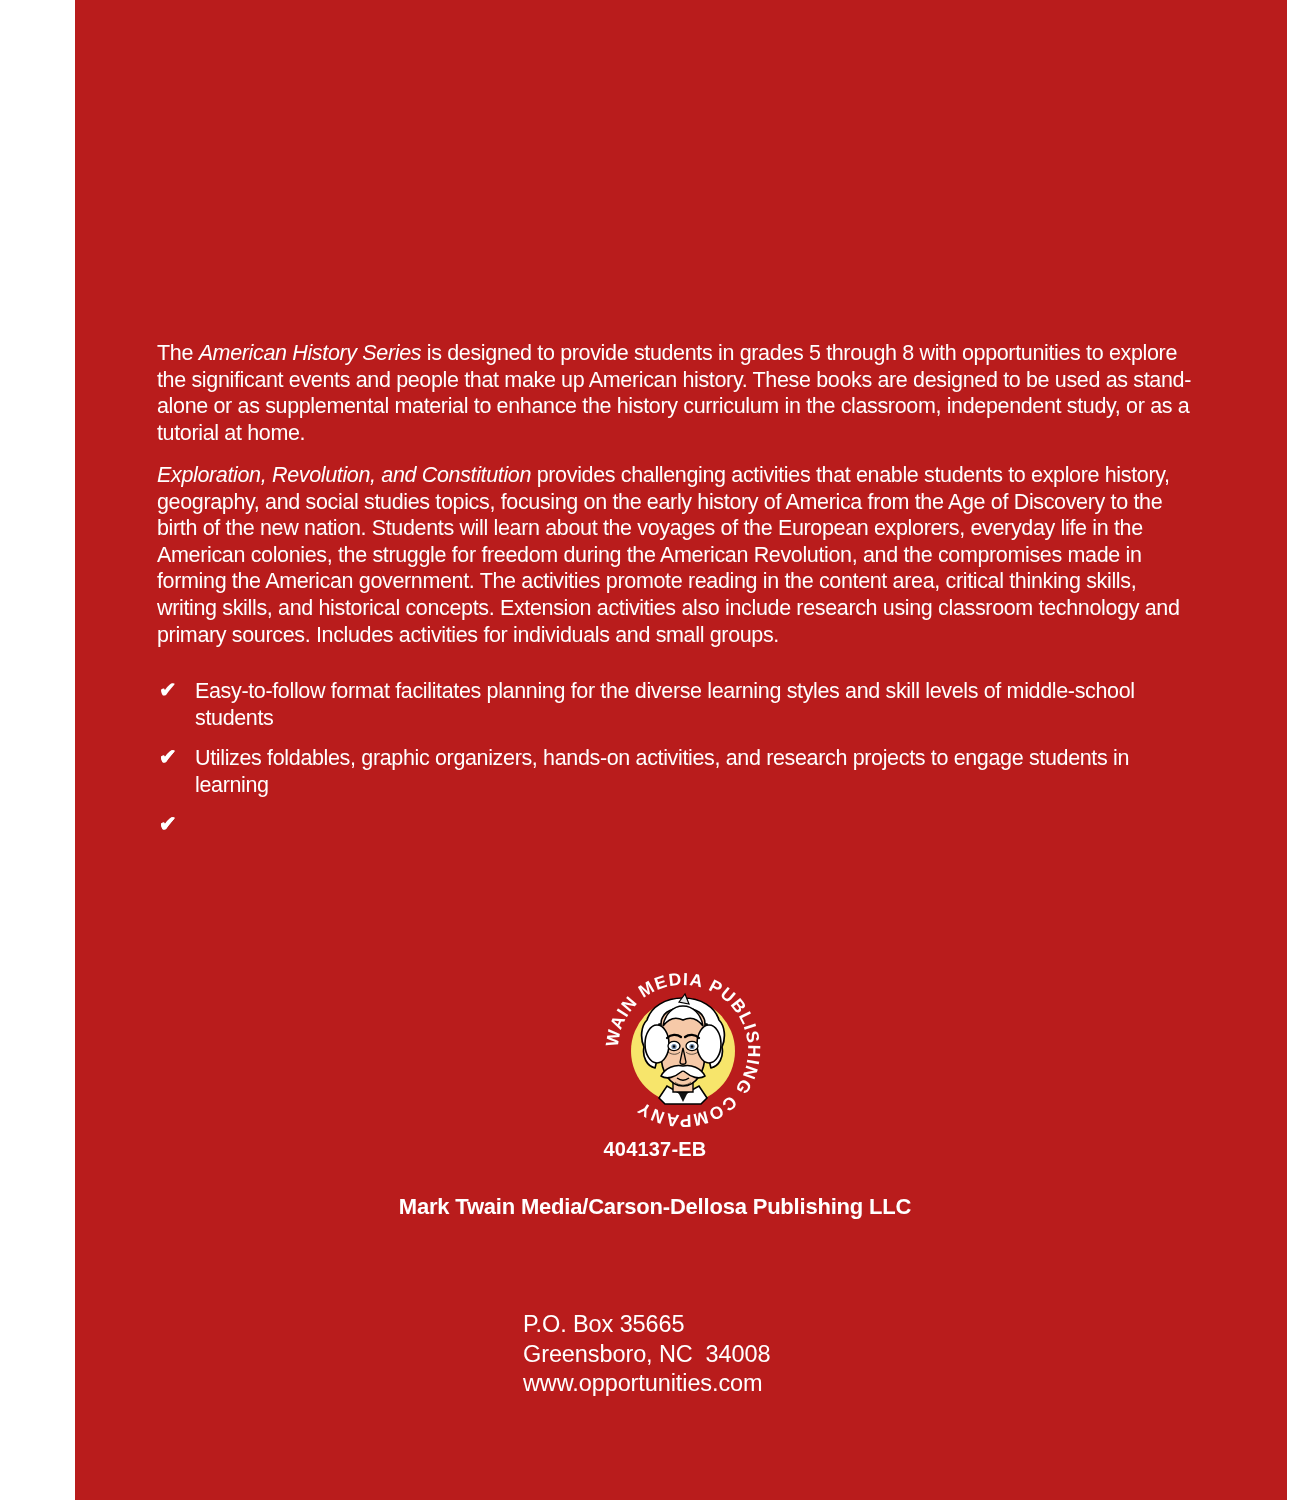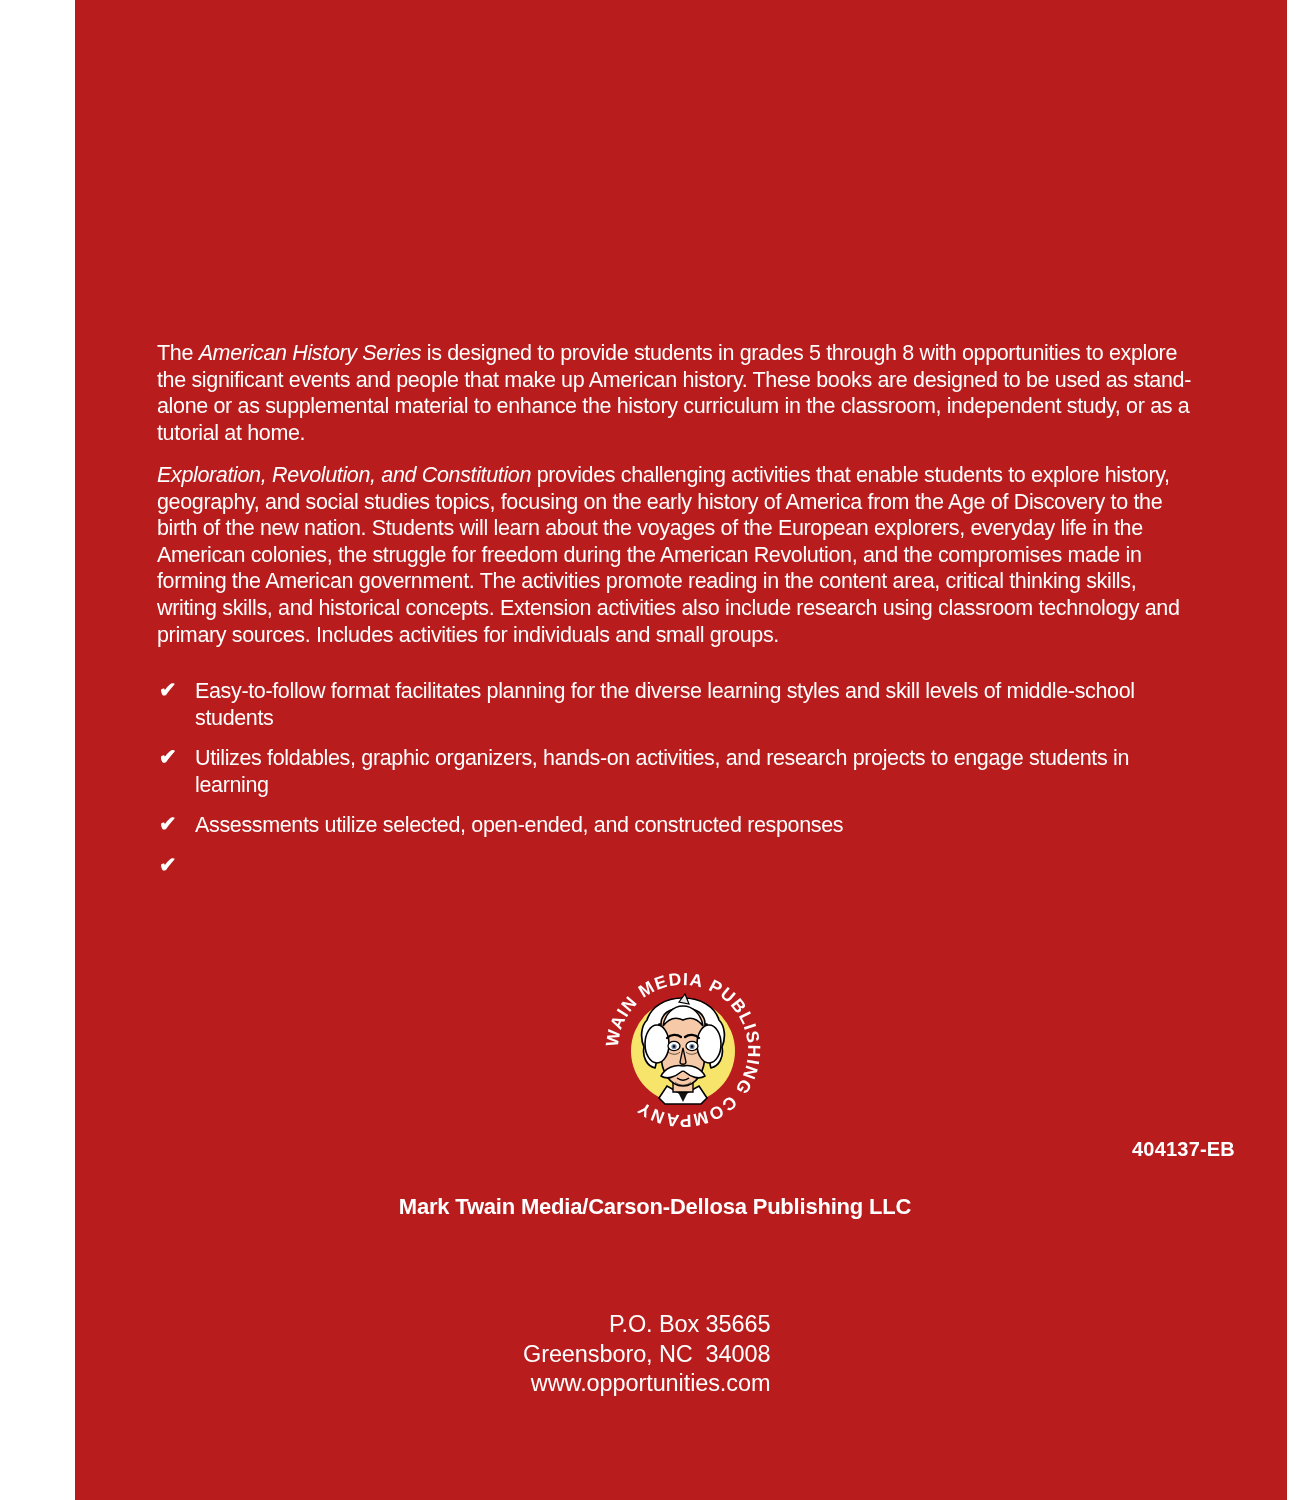--- a/index.html
+++ b/index.html
@@ -91,21 +91,21 @@
     width: 176px;
     height: 176px;
   }
   #logo-svg { display:block; }
 
   #product-code {
     position: absolute;
     left: 0;
     top: 1138px;
     width: 1160px;
-    text-align: right;
+    text-align: center;
     font-family: "Liberation Sans", sans-serif;
     font-weight: bold;
     font-size: 20px;
     letter-spacing: 0.2px;
     color: #ffffff;
   }
 
   #publisher-line {
     position: absolute;
     left: 0;
@@ -122,21 +122,20 @@
   
   #address-block {
     position: absolute;
     left: 448px;      
     top: 1310px;
     font-family: "Liberation Sans", sans-serif;
     font-size: 23.5px;
     line-height: 29.5px;
     letter-spacing: -0.1px;
     color: #ffffff;
-    text-align: right;
   }
   #address-block div { white-space: pre; }
 </style>
 </head>
 <body>
 
 <div id="page">
   <div id="cover">
 
     <div class="copy-block" style="top:340px;">
@@ -154,21 +153,20 @@
       </li>
       <li class="feature-item">
         <span class="feature-check">✔</span>
       </li>
       <li class="feature-item">
         <span class="feature-check">✔</span>
         <span>Utilizes foldables, graphic organizers, hands-on activities, and research projects to engage students in learning</span>
       </li>
       <li class="feature-item">
         <span class="feature-check">✔</span>
-        <span>Assessments utilize selected, open-ended, and constructed responses</span>
       </li>
       <li class="feature-item">
         <span class="feature-check">✔</span>
       </li>
     </ul>
 
     <div id="logo-wrap">
       <svg id="logo-svg" width="176" height="176" viewBox="0 0 176 176" xmlns="http://www.w3.org/2000/svg">
         <defs>
           <path id="ringTop" d="M 88,176 m -73,0 a 73,73 0 1 1 146,0 a 73,73 0 1 1 -146,0"></path>

